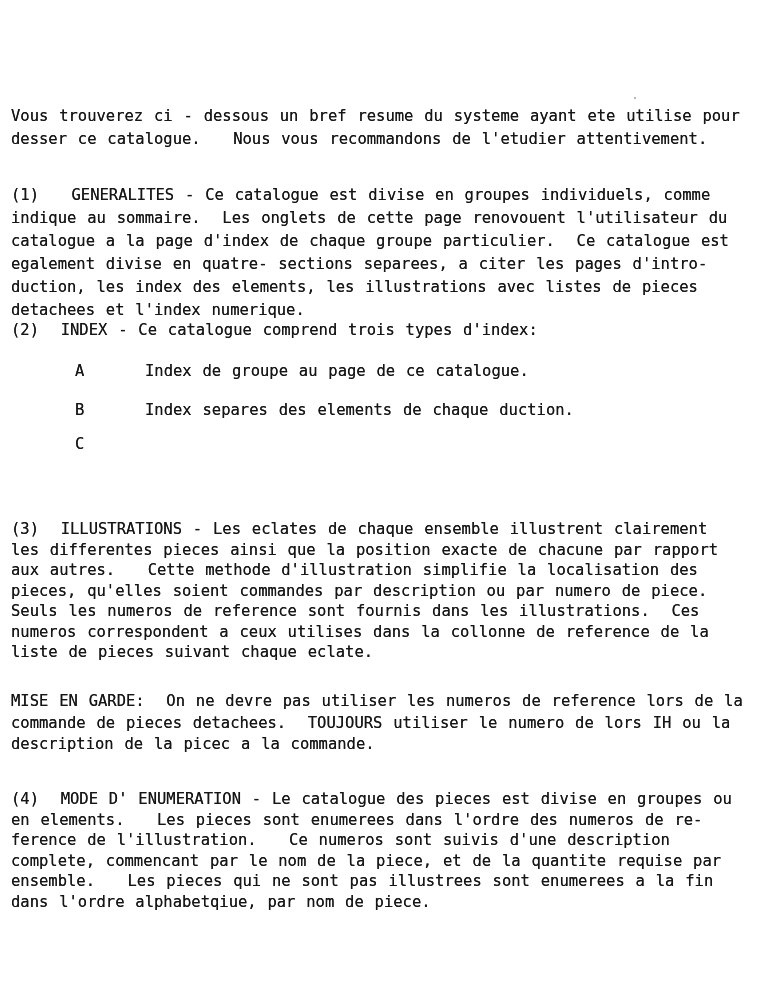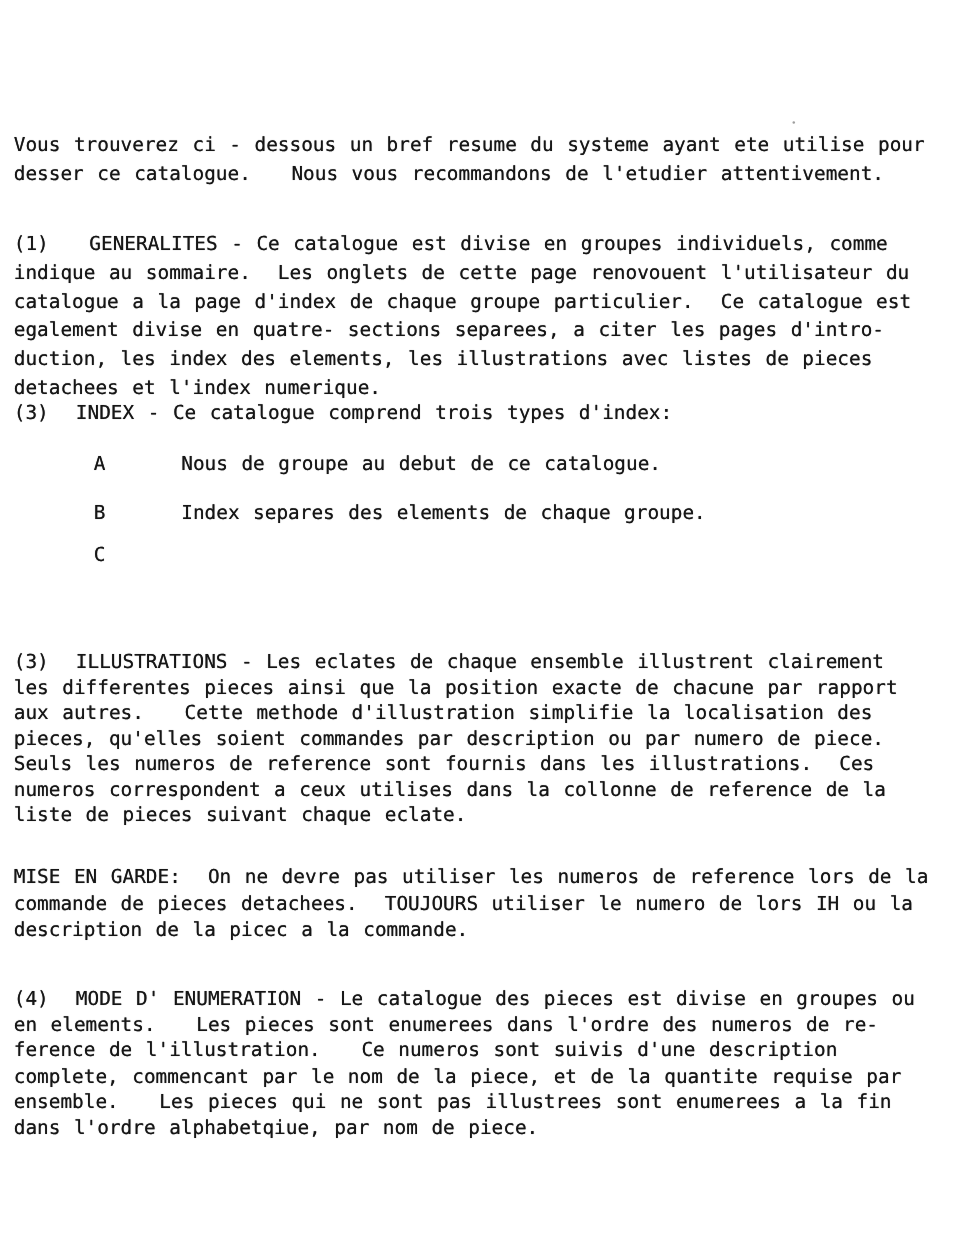--- a/index.html
+++ b/index.html
@@ -66,30 +66,30 @@
   <p class="block intro">Vous trouverez ci - dessous un bref resume du systeme ayant ete utilise pour
 desser ce catalogue.   Nous vous recommandons de l'etudier attentivement.</p>
 
   <p class="block s1">(1)   GENERALITES - Ce catalogue est divise en groupes individuels, comme
 indique au sommaire.  Les onglets de cette page renovouent l'utilisateur du
 catalogue a la page d'index de chaque groupe particulier.  Ce catalogue est
 egalement divise en quatre- sections separees, a citer les pages d'intro-
 duction, les index des elements, les illustrations avec listes de pieces
 detachees et l'index numerique.</p>
 
-  <p class="block s2h">(3)  INDEX - Ce catalogue comprend trois types d'index:</p>
+  <p class="block s2h">(2)  INDEX - Ce catalogue comprend trois types d'index:</p>
 
   <div class="index-item i-a">
     <span class="index-letter">A</span>
-    <span class="index-text">Nous de groupe au debut de ce catalogue.</span>
+    <span class="index-text">Index de groupe au page de ce catalogue.</span>
   </div>
 
   <div class="index-item i-b">
     <span class="index-letter">B</span>
-    <span class="index-text">Index separes des elements de chaque groupe.</span>
+    <span class="index-text">Index separes des elements de chaque duction.</span>
   </div>
 
   <div class="index-item i-c">
     <span class="index-letter">C</span>
   </div>
 
   <p class="block s3">(3)  ILLUSTRATIONS - Les eclates de chaque ensemble illustrent clairement
 les differentes pieces ainsi que la position exacte de chacune par rapport
 aux autres.   Cette methode d'illustration simplifie la localisation des
 pieces, qu'elles soient commandes par description ou par numero de piece.

